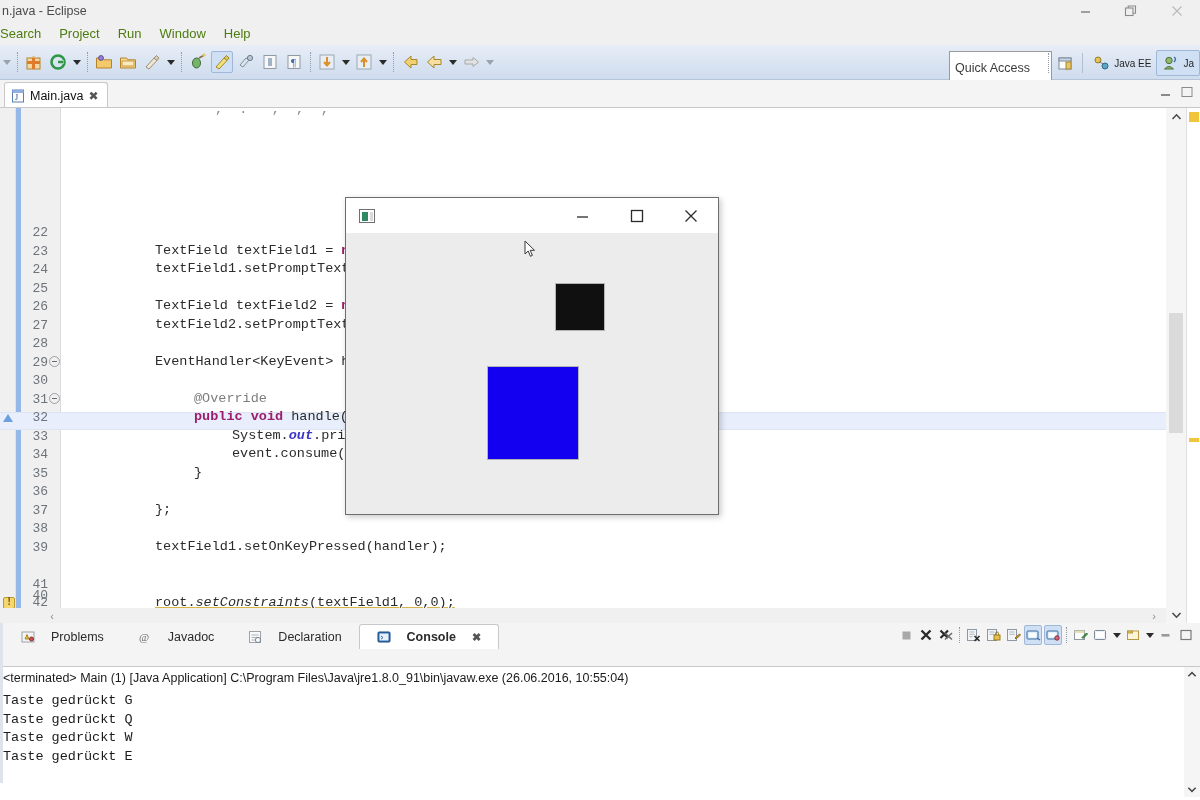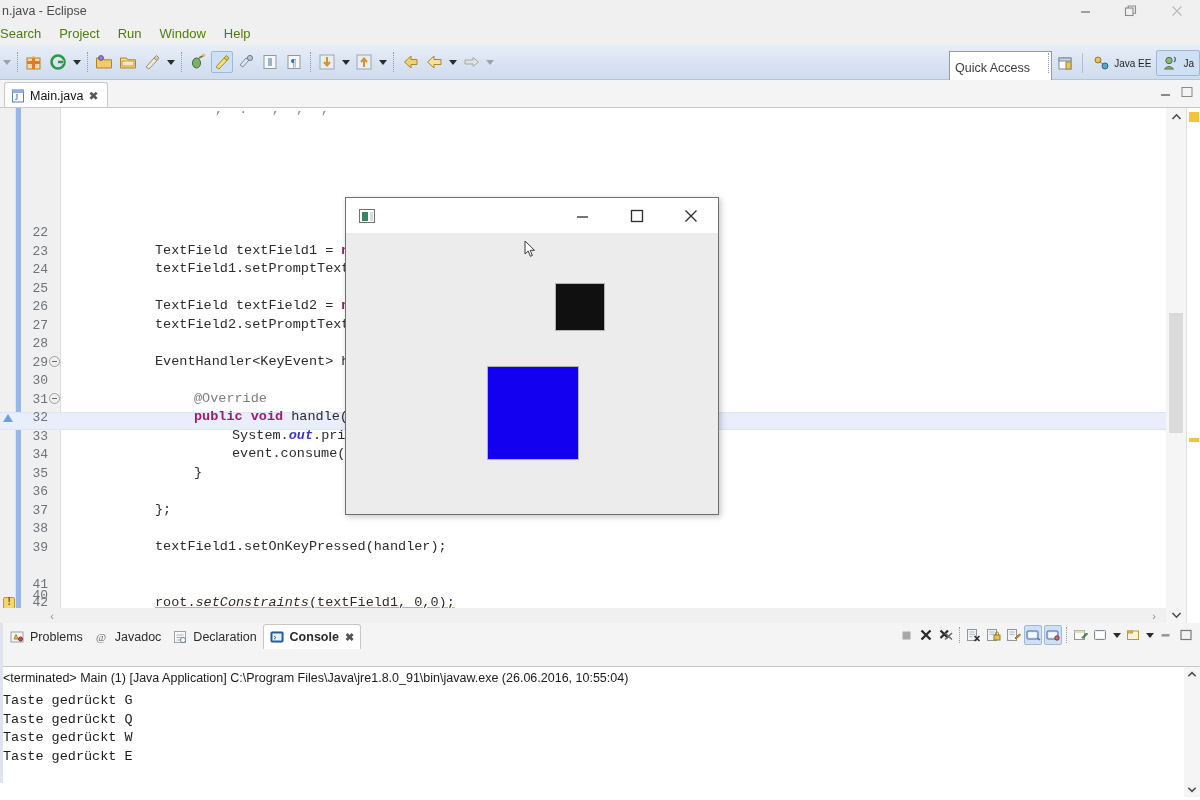--- a/index.html
+++ b/index.html
@@ -232,21 +232,21 @@
 
   
   .bottom {
     position:absolute; left:0; top:623px; width:1200px; height:177px; background:#f4f4f4;
   }
   .btabs {
     position:absolute; left:0; top:0; width:1200px; height:27px;
     display:flex; align-items:center; gap:0px; padding-left:4px;
   }
   .btab {
-    display:flex; align-items:center; gap:6px; padding:3px 6px;
+    display:flex; align-items:center; gap:16px; padding:3px 17px;
     font-size:12.5px; color:#2b2b2b; white-space:nowrap; height:25px;
   }
   .btab.active {
     background:#ffffff; border:1px solid #c8c8c8; border-bottom:none;
     border-radius:3px 3px 0 0; font-weight:bold;
   }
   .btab .x{ font-size:11px; color:#555; }
   .btools { position:absolute; right:4px; top:2px; display:flex; align-items:center; }
   .ctoolico {
     width:18px;height:20px; margin:0 1px; display:inline-flex;align-items:center;justify-content:center;

